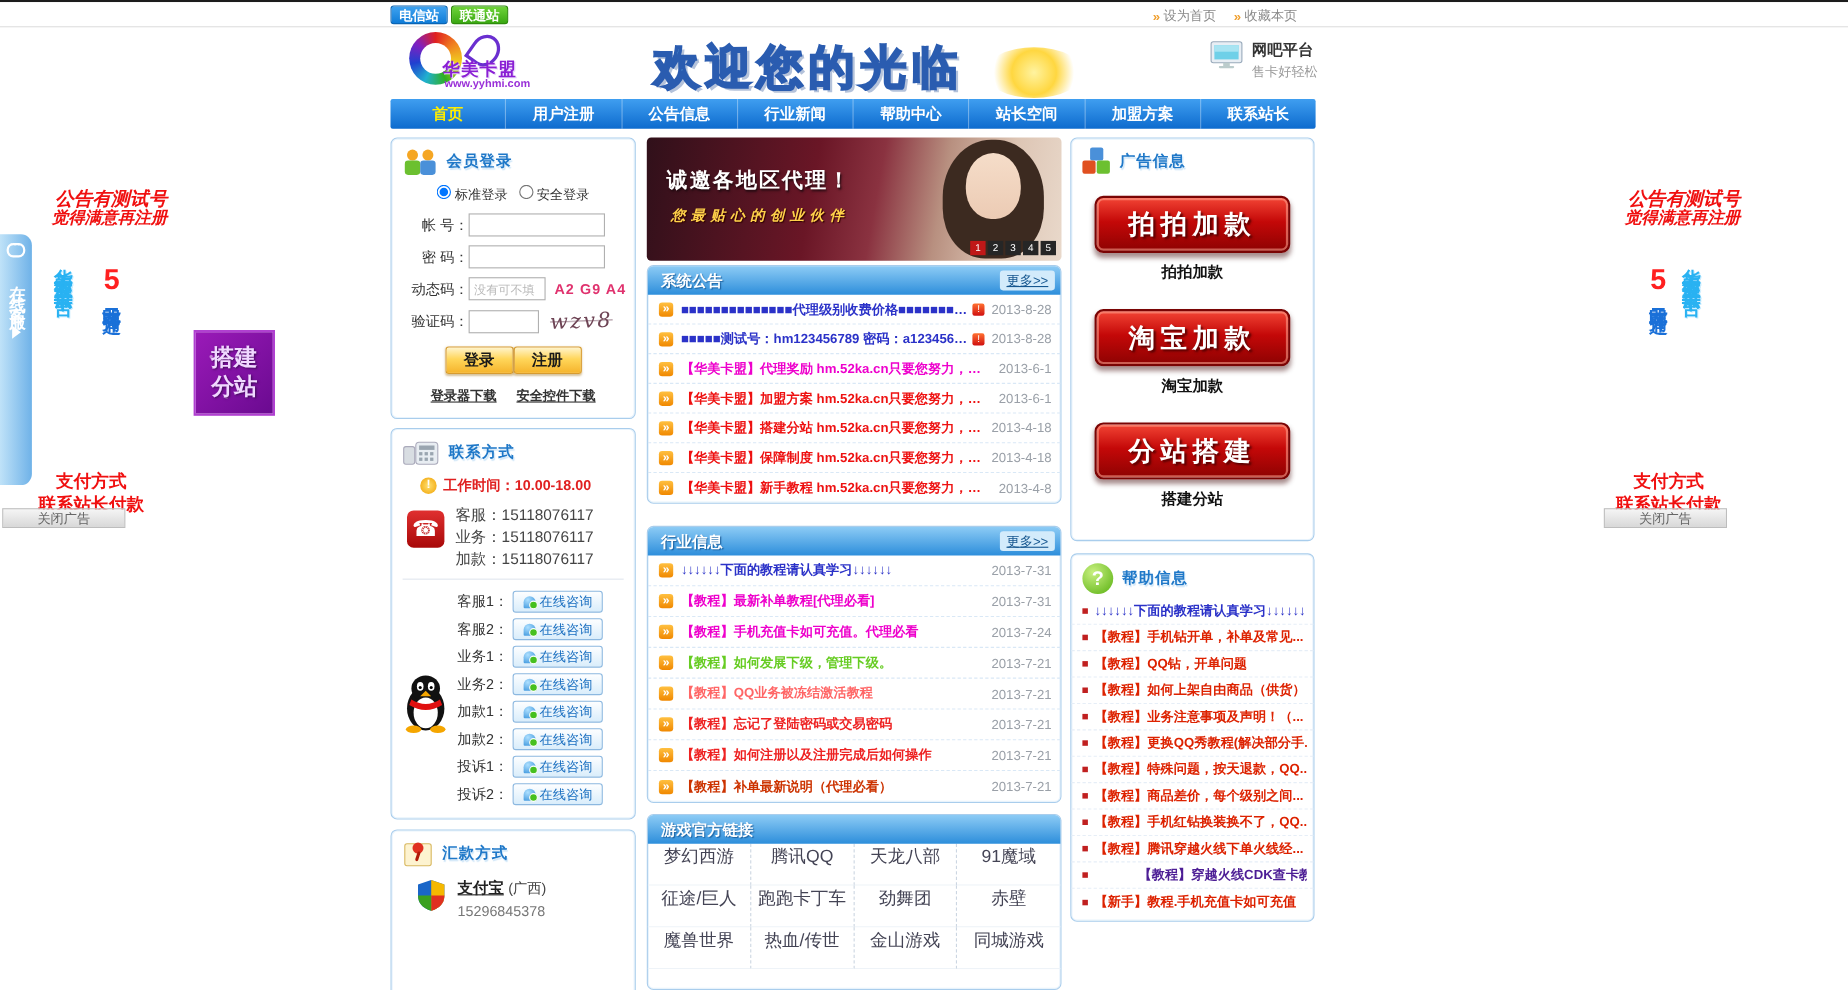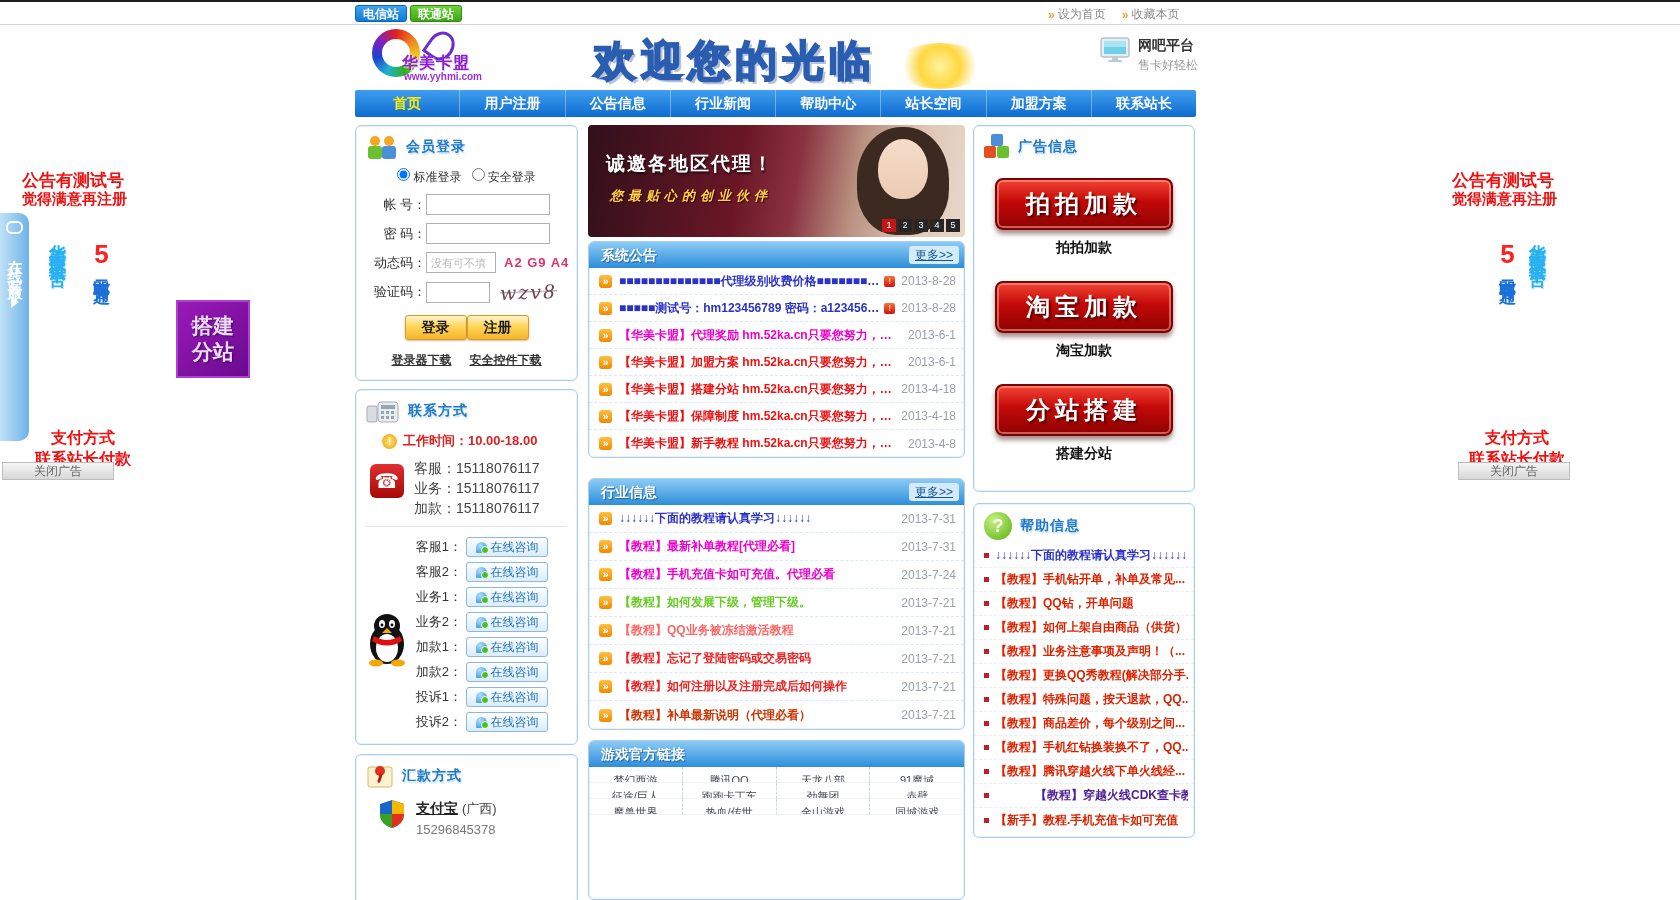--- a/index.html
+++ b/index.html
@@ -121,21 +121,21 @@
   .page-dot.active { background:#c01818; }
 
   
   #announce-box { left:588px; top:241px; width:377px; height:217px; }
   #industry-box { left:588px; top:478px; width:377px; height:252px; }
   #industry-box .nrow { height:28px; }
 
   
   #games-box { left:588px; top:740px; width:377px; height:160px; }
   #games-grid { display:grid; grid-template-columns:repeat(4,1fr); }
-  .gcell { height:16px; line-height:26px; text-align:center; font-size:11px; color:#445; border-right:1px dashed #ccd6e2; border-bottom:1px solid #eef3f8; white-space:nowrap; overflow:hidden; }
+  .gcell { height:38px; line-height:26px; text-align:center; font-size:16px; color:#445; border-right:1px dashed #ccd6e2; border-bottom:1px solid #eef3f8; white-space:nowrap; overflow:hidden; }
   .gcell:nth-child(4n) { border-right:none; }
 
   
   #ads-box { left:973px; top:125px; width:222px; height:367px; }
   .adbtn { width:178px; height:52px; margin:24px auto 0; border-radius:8px; display:flex; align-items:center; justify-content:center;
     background:linear-gradient(#f24434,#c40808 45%,#8e0202); border:2px solid #7a0404;
     box-shadow:0 4px 5px rgba(60,0,0,.45), inset 0 0 0 2px rgba(255,170,150,.55);
     color:#fff; font-size:24px; font-weight:bold; letter-spacing:5px; text-shadow:2px 2px 2px #500; cursor:pointer; }
   .adbtn:first-of-type { margin-top:14px; }
   .adlabel { text-align:center; font-size:14px; font-weight:bold; color:#111; margin-top:9px; }
@@ -149,21 +149,21 @@
 
   
   .ic-members { width:32px; height:26px; position:relative; }
   .ic-fax { width:34px; height:26px; }
   .ic-pin { width:28px; height:26px; }
   .ic-cube { width:26px; height:26px; position:relative; }
   .cube-sq { position:absolute; width:12px; height:12px; border-radius:2px; }
   .ic-help { width:28px; height:28px; border-radius:50%; background:radial-gradient(circle at 35% 30%, #c8f080, #58b010); color:#fff; font-size:18px; font-weight:bold; text-align:center; line-height:28px; }
 
   
-  .notice { position:absolute; width:130px; text-align:left; color:#f01010; font-weight:bold; line-height:18px; }
+  .notice { position:absolute; width:130px; text-align:right; color:#f01010; font-weight:bold; line-height:18px;font-style:italic; }
   .notice .n1 { font-size:17px; }
   .notice .n2 { font-size:15px; }
   #online-tab { position:absolute; left:0; top:213px; width:29px; height:228px; border-radius:0 10px 10px 0;
     background:linear-gradient(90deg,#bfe2f8,#6fb2e8); display:flex; flex-direction:column; align-items:center; padding-top:8px; cursor:pointer; }
   #bubble-ic { width:17px; height:13px; border:2px solid #fff; border-radius:6px; position:relative; margin-bottom:14px; }
   #bubble-ic::after { content:"···"; position:absolute; left:1px; top:-6px; color:#fff; font-size:10px; letter-spacing:0; font-weight:bold; }
   #online-text { writing-mode:vertical-rl; text-orientation:upright; color:#fff; font-size:15px; font-weight:bold; letter-spacing:9px; }
   #play-ic { width:0; height:0; border-left:8px solid #fff; border-top:6px solid transparent; border-bottom:6px solid transparent; margin-top:12px; }
   .vert { writing-mode:vertical-rl; text-orientation:upright; font-weight:bold; }
   .vmain { color:#29b2f2; font-size:17px; letter-spacing:3px; text-shadow:1px 1px 0 #c8ecff; }

